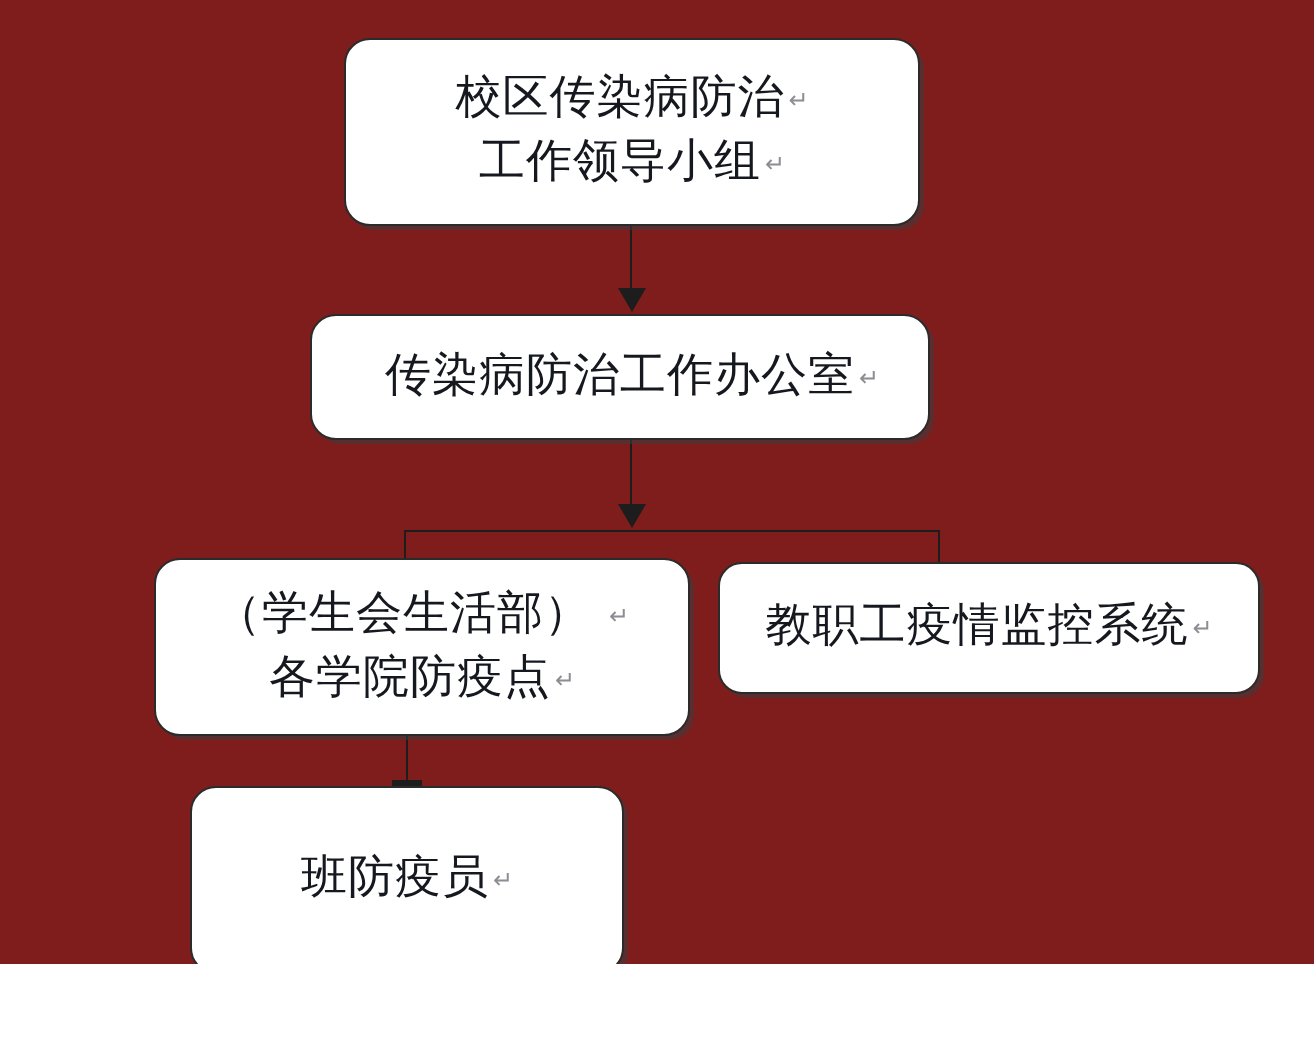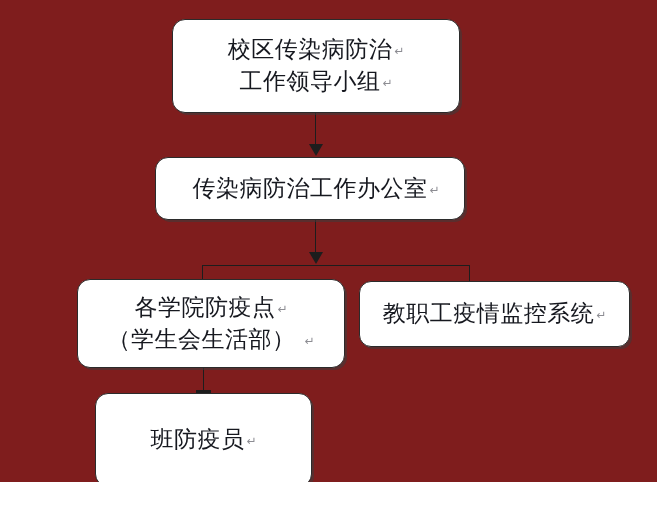--- a/index.html
+++ b/index.html
@@ -100,22 +100,22 @@
   </div>
 
   <div class="vline" style="left:315px; top:220px; height:34px;"></div>
   <div class="arrowhead" style="left:309px; top:252px;"></div>
 
   <div class="hline" style="left:202px; top:265px; width:268px;"></div>
   <div class="vline" style="left:202px; top:265px; height:16px;"></div>
   <div class="vline" style="left:469px; top:265px; height:16px;"></div>
 
   <div class="node" style="left:77px; top:279px; width:268px; height:89px;">
+    <span class="line gap-mark"><span>（学生会生活部）</span><span class="pilcrow">↵</span></span>
     <span class="line"><span>各学院防疫点</span><span class="pilcrow">↵</span></span>
-    <span class="line gap-mark"><span>（学生会生活部）</span><span class="pilcrow">↵</span></span>
   </div>
 
   <div class="node" style="left:359px; top:281px; width:271px; height:66px;border-radius:12px;">
     <span class="line"><span>教职工疫情监控系统</span><span class="pilcrow">↵</span></span>
   </div>
 
   <div class="vline" style="left:203px; top:368px; height:25px;"></div>
   <div class="stub" style="left:196px; top:390px; width:15px;"></div>
 
   <div class="node" style="left:95px; top:393px; width:217px; height:94px;">

